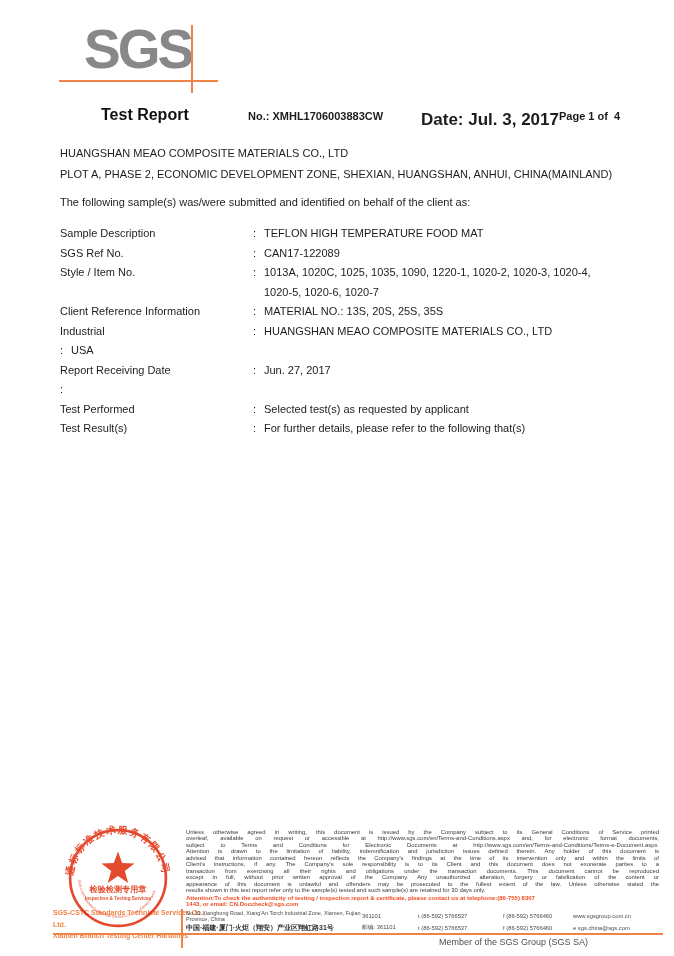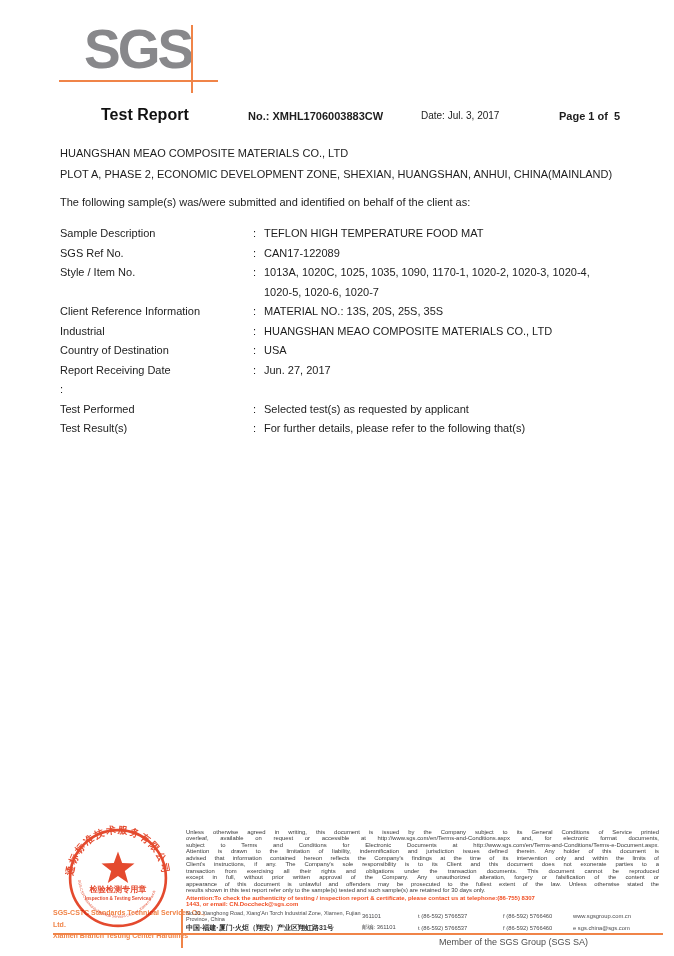--- a/index.html
+++ b/index.html
@@ -7,21 +7,21 @@
     position:relative;width:674px;height:956px;background:#ffffff;overflow:hidden;
     font-family:"Liberation Sans","DejaVu Sans",sans-serif;color:#1d1d1d;margin-left:8px;
   }
   
   .logo-text{position:absolute;left:76px;top:22px;font-size:55px;font-weight:bold;
     letter-spacing:-3px;color:#88888b;line-height:1;}
   .logo-hline{position:absolute;left:51px;top:80px;width:159px;height:2px;background:#f08448;}
   .logo-vline{position:absolute;left:183px;top:25px;width:2px;height:68px;background:#f08448;}
   .report-title{position:absolute;left:93px;top:106px;font-size:16px;font-weight:bold;color:#111;}
   .hdr-no{position:absolute;left:240px;top:110px;font-size:11px;font-weight:bold;}
-  .hdr-date{position:absolute;left:413px;top:110px;font-size:10px;font-weight:normal;}
+  .hdr-date{position:absolute;left:413px;top:110px;font-size:17px;font-weight:bold;}
   .hdr-page{position:absolute;left:551px;top:110px;font-size:11px;font-weight:bold;white-space:pre;}
   
   .client{position:absolute;left:52px;top:143px;width:590px;font-size:11px;line-height:21px;}
   .intro{position:absolute;left:52px;top:196px;width:590px;font-size:11px;}
   
   .fields{position:absolute;left:52px;top:224px;width:600px;font-size:11px;line-height:19.5px;}
   .frow{display:flex;}
   .flabel{width:193px;flex:none;}
   .fcolon{width:11px;flex:none;}
   .fvalue{flex:1;}
@@ -48,21 +48,21 @@
 
 <div class="page">
 
   <div class="logo-text">SGS</div>
   <div class="logo-hline"></div>
   <div class="logo-vline"></div>
 
   <div class="report-title">Test Report</div>
   <div class="hdr-no">No.: XMHL1706003883CW</div>
   <div class="hdr-date">Date: Jul. 3, 2017</div>
-  <div class="hdr-page">Page 1 of  5</div>
+  <div class="hdr-page">Page 1 of  4</div>
 
   <div class="client">
     <div>HUANGSHAN MEAO COMPOSITE MATERIALS CO., LTD</div>
     <div>PLOT A, PHASE 2, ECONOMIC DEVELOPMENT ZONE, SHEXIAN, HUANGSHAN, ANHUI, CHINA(MAINLAND)</div>
   </div>
   <div class="intro">The following sample(s) was/were submitted and identified on behalf of the client as:</div>
 
   <div class="fields">
     <div class="frow">
       <div class="flabel">Sample Description</div>
@@ -75,40 +75,39 @@
       <div class="flabel">SGS Ref No.</div>
       <div class="fcolon">:</div>
       <div class="fvalue">
           <div>CAN17-122089</div>
         </div>
     </div>
     <div class="frow">
       <div class="flabel">Style / Item No.</div>
       <div class="fcolon">:</div>
       <div class="fvalue">
-        <div>1013A, 1020C, 1025, 1035, 1090, 1170-1, 1020-2, 1020-3, 1020-4,</div>
+        <div>1013A, 1020C, 1025, 1035, 1090, 1220-1, 1020-2, 1020-3, 1020-4,</div>
         <div>1020-5, 1020-6, 1020-7</div>
       </div>
     </div>
     <div class="frow">
       <div class="flabel">Client Reference Information</div>
       <div class="fcolon">:</div>
       <div class="fvalue">
           <div>MATERIAL NO.: 13S, 20S, 25S, 35S</div>
         </div>
     </div>
     <div class="frow">
       <div class="flabel">Industrial</div>
       <div class="fcolon">:</div>
       <div class="fvalue">
           <div>HUANGSHAN MEAO COMPOSITE MATERIALS CO., LTD</div>
         </div>
     </div>
     <div class="frow">
-      <div class="flabel">Country of Destination</div>
       <div class="fcolon">:</div>
       <div class="fvalue">
           <div>USA</div>
         </div>
     </div>
     <div class="frow">
       <div class="flabel">Report Receiving Date</div>
       <div class="fcolon">:</div>
       <div class="fvalue">
           <div>Jun. 27, 2017</div>

